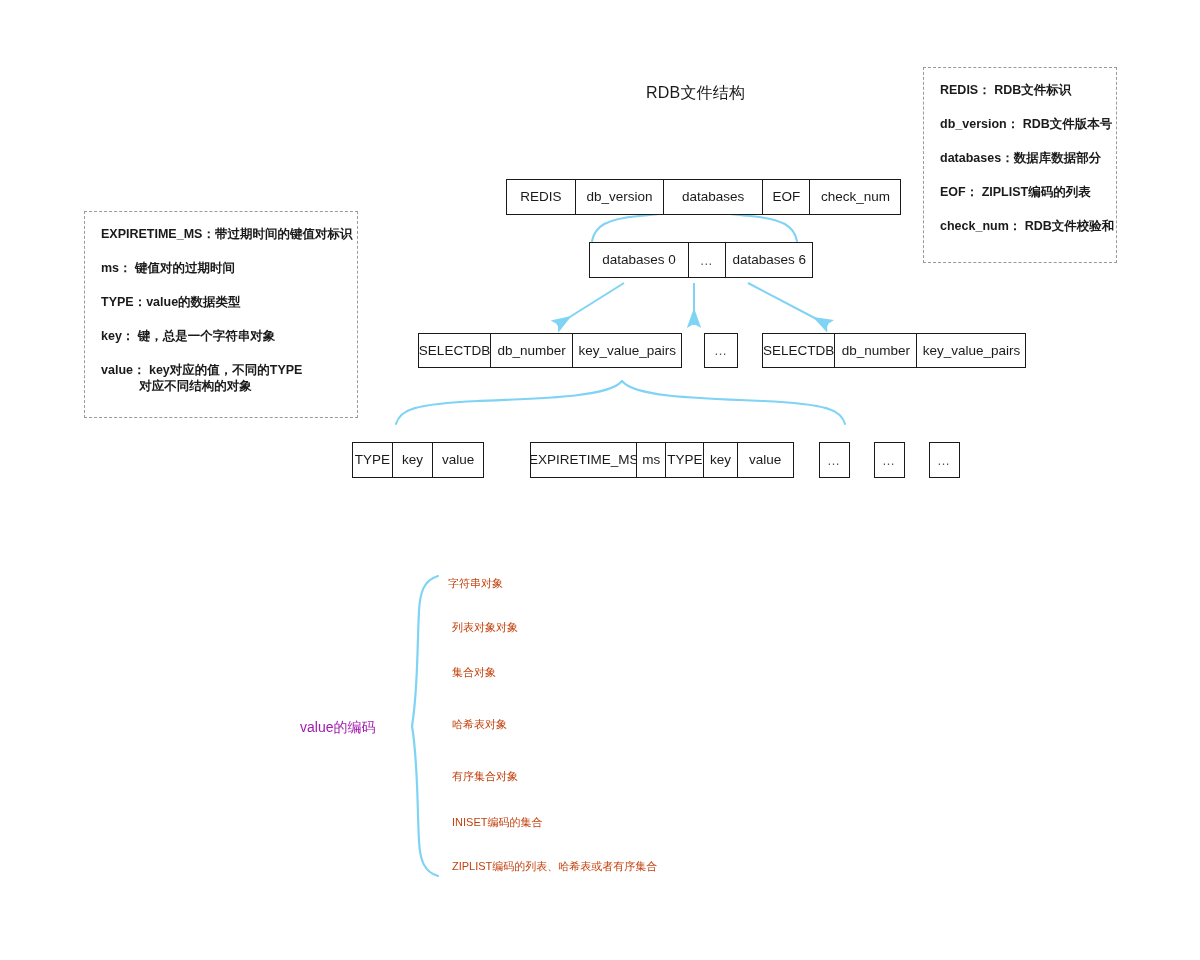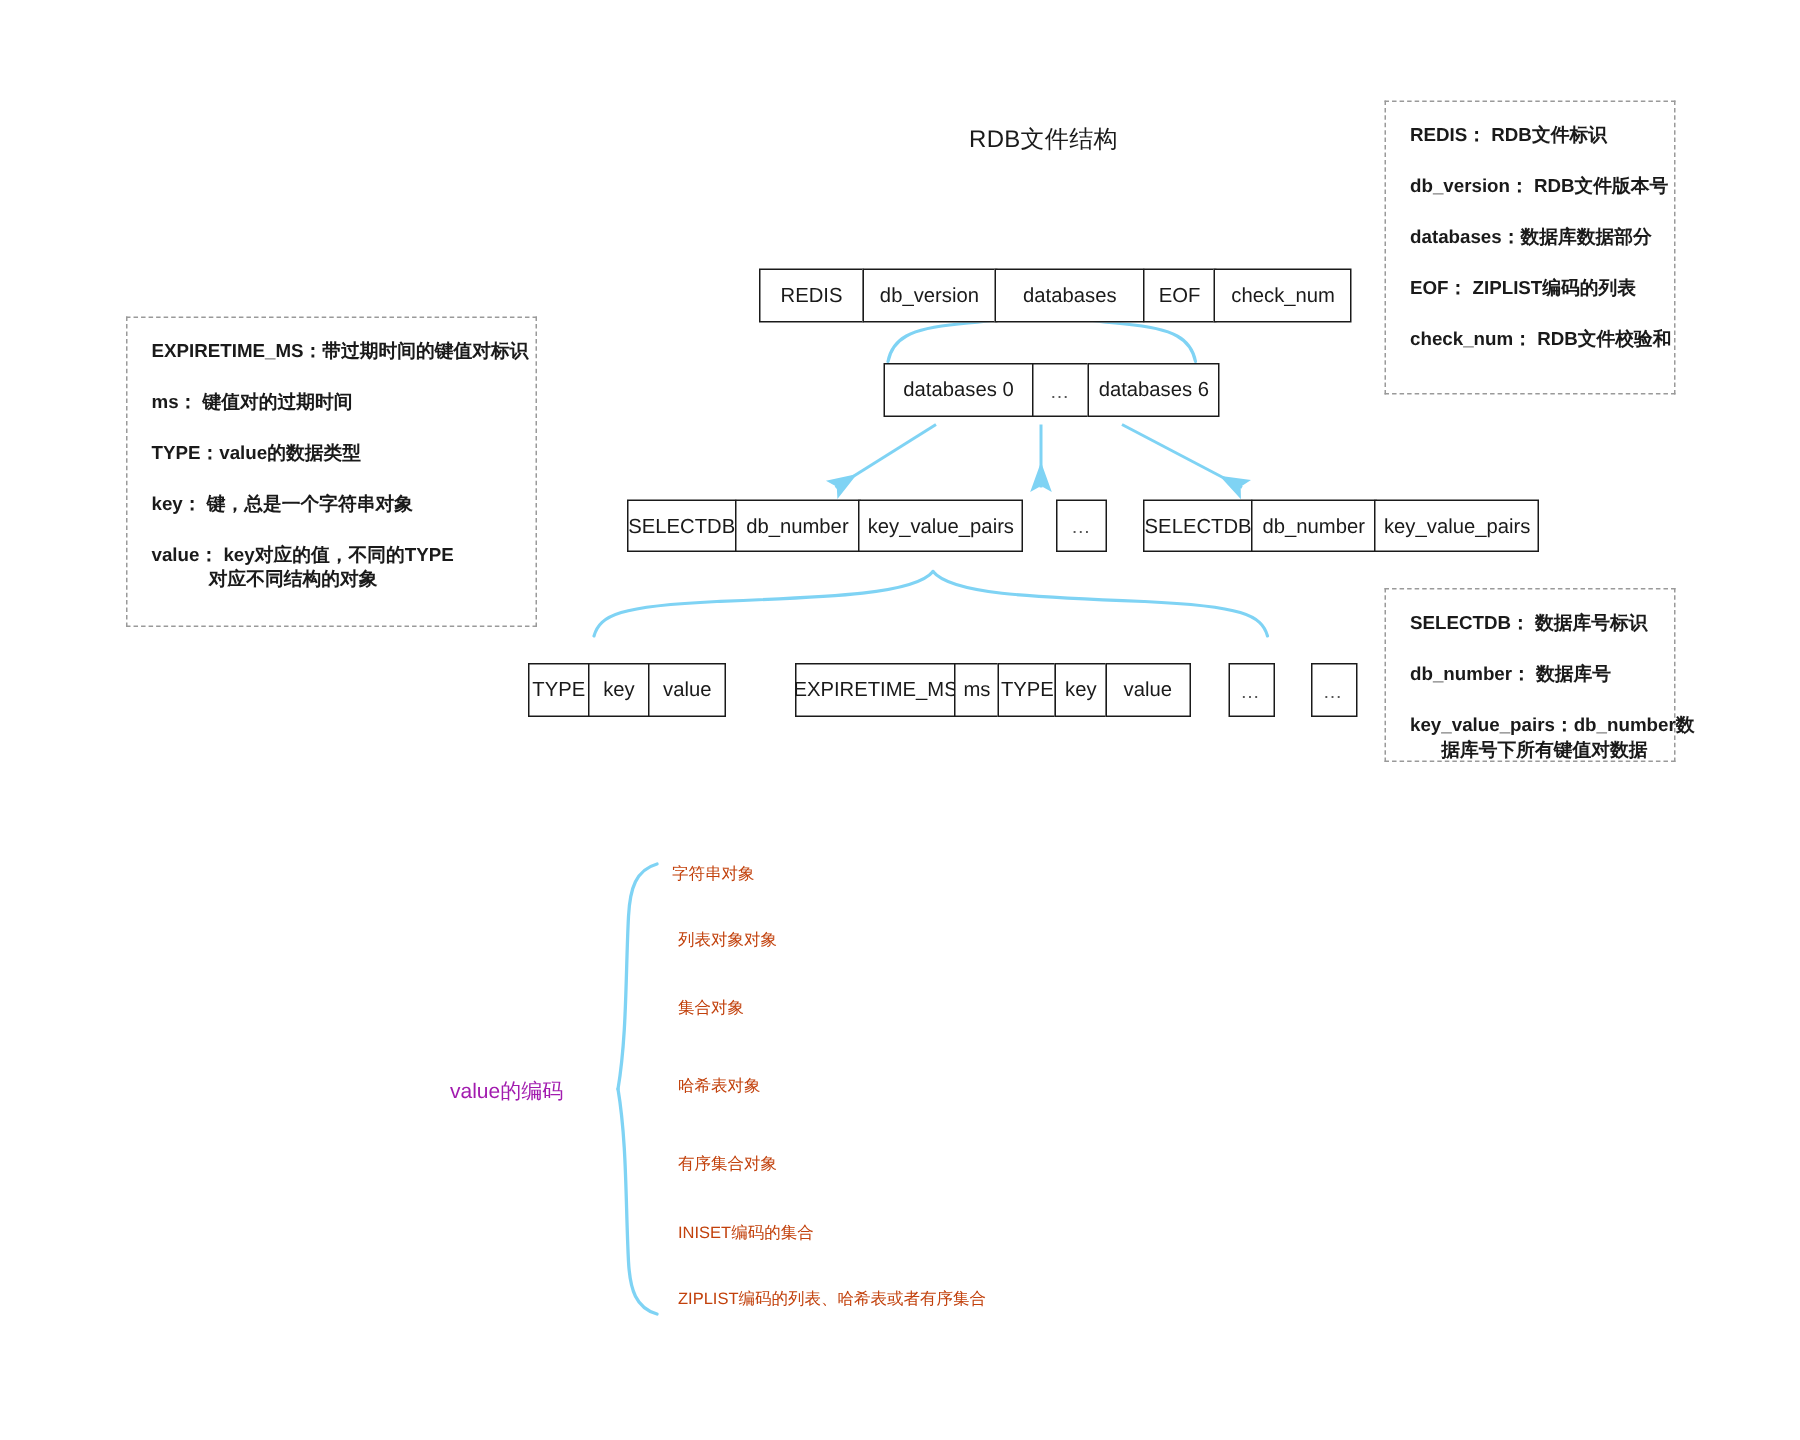--- a/index.html
+++ b/index.html
@@ -253,26 +253,20 @@
     </div>
 
   <div class="legend" id="legend-top-right" style="left:923px; top:67px; width:194px; height:196px;">
       <div class="line">REDIS： RDB文件标识</div>
       <div class="line">db_version： RDB文件版本号</div>
       <div class="line">databases：数据库数据部分</div>
       <div class="line">EOF： ZIPLIST编码的列表</div>
       <div class="line">check_num： RDB文件校验和</div>
     </div>
 
-  <div class="legend" id="legend-bottom-right" style="left:923px; top:392px; width:194px; height:116px;">
-      <div class="line">SELECTDB： 数据库号标识</div>
-      <div class="line">db_number： 数据库号</div>
-      <div class="line">key_value_pairs：db_number数
-      据库号下所有键值对数据</div>
-    </div>
 
   <div class="brace-label" style="left:300px; top:719px;">value的编码</div>
 
   <div id="encoding-items">
       <div class="brace-item" style="left: 448px; top: 578px;">字符串对象</div>
       <div class="brace-item" style="left: 452px; top: 622px;">列表对象对象</div>
       <div class="brace-item" style="left: 452px; top: 667px;">集合对象</div>
       <div class="brace-item" style="left: 452px; top: 719px;">哈希表对象</div>
       <div class="brace-item" style="left: 452px; top: 771px;">有序集合对象</div>
       <div class="brace-item" style="left: 452px; top: 817px;">INISET编码的集合</div>

